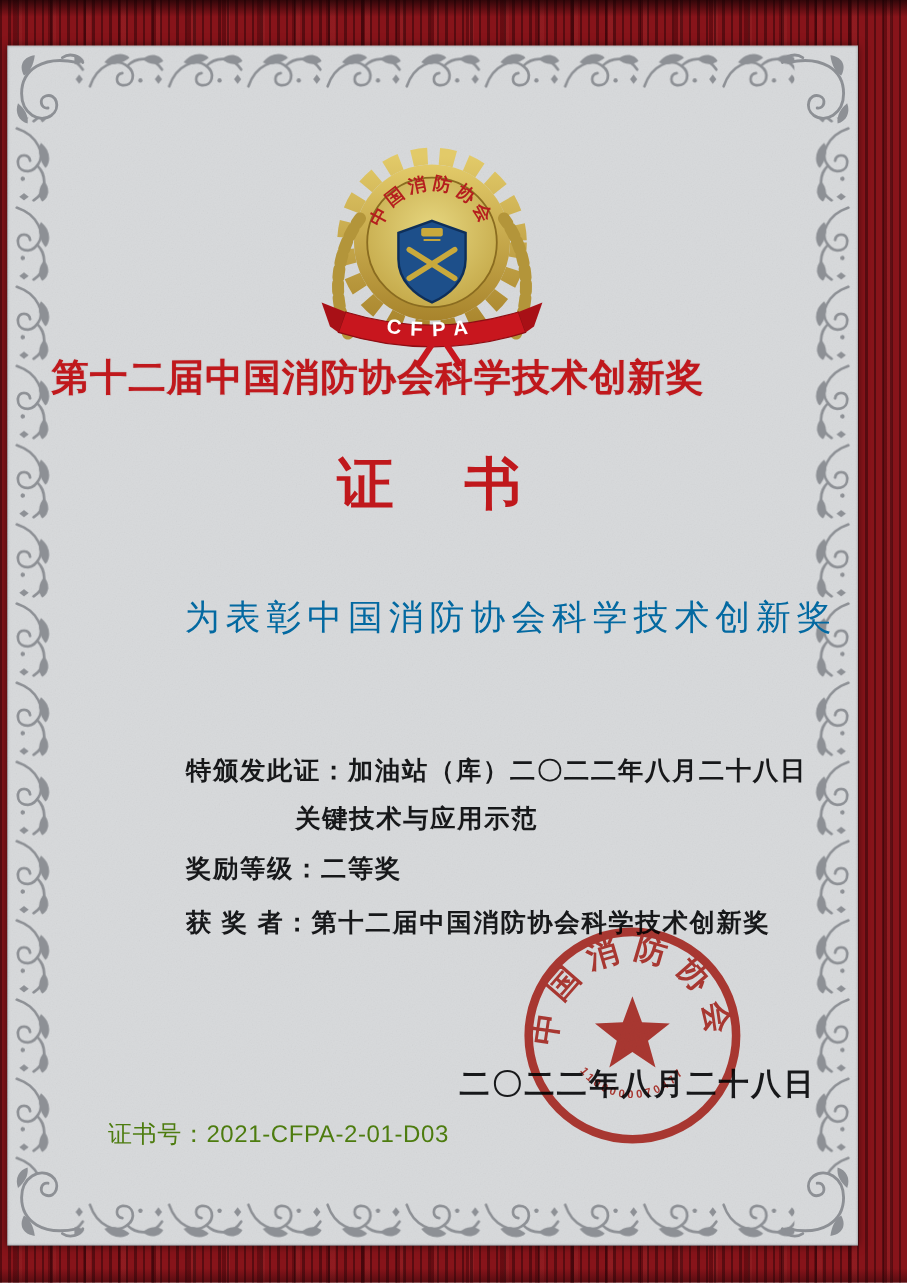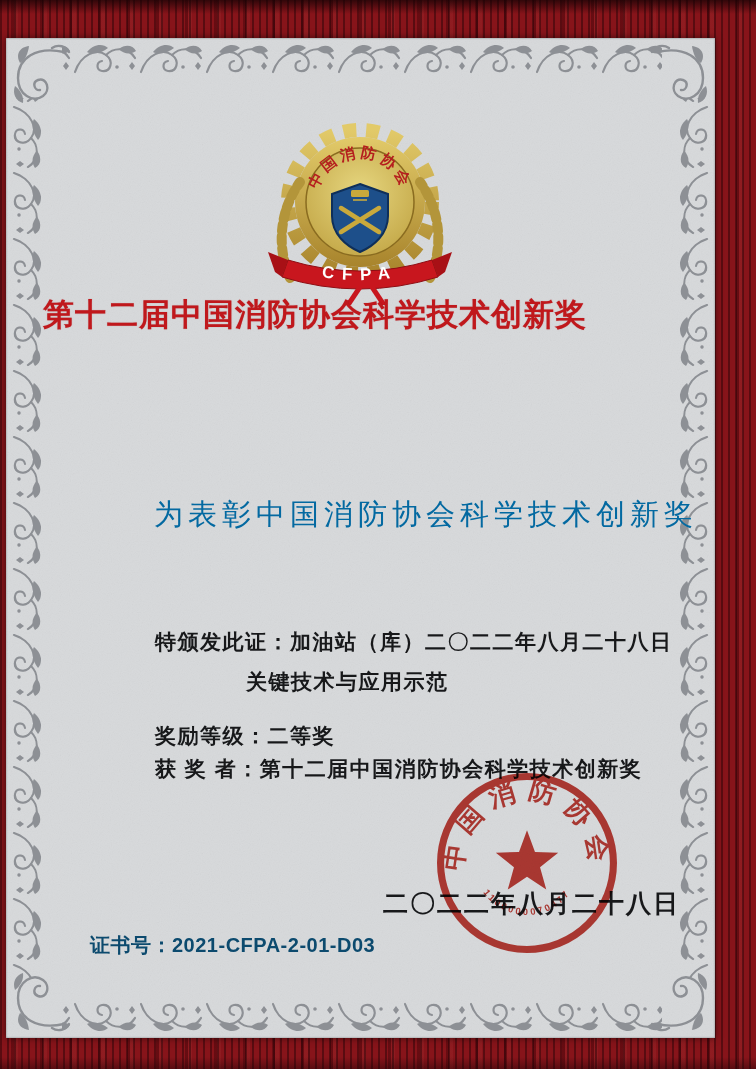--- a/index.html
+++ b/index.html
@@ -27,24 +27,24 @@
   .heading{left:0;top:334px;width:709px;text-align:center;color:#c0181c;
     font-weight:bold;font-size:47px;letter-spacing:6px;}
   .docno{left:398px;top:414px;font-size:20px;font-weight:bold;color:#17181a;letter-spacing:.5px;}
   .body-line{color:#0369a1;font-family:"Liberation Serif","DejaVu Serif",serif;
     font-size:29px;letter-spacing:5px;}
   .b1{left:148px;top:457px;}
   .b2{left:84px;top:510px;}
   .fld{color:#17181a;font-weight:bold;font-size:21px;letter-spacing:1.5px;}
   .f1{left:149px;top:590px;}
   .f2{left:240px;top:630px;}
-  .f3{left:149px;top:672px;margin-top:12px;}
+  .f3{left:149px;top:672px;}
   .f4{left:149px;top:717px;}
   .date{left:377px;top:849px;font-size:25px;font-weight:bold;color:#17181a;letter-spacing:2px;z-index:3;}
-  .certno{left:84px;top:894px;font-size:20px;font-weight:bold;color:#0c4a6e;letter-spacing:.5px;}
+  .certno{left:84px;top:894px;font-size:20px;font-weight:normal;color:#4d7c0f;letter-spacing:.5px;}
   .emblem{left:249px;top:82px;width:210px;height:190px;}
   .seal{left:428px;top:732px;width:186px;height:186px;z-index:4;
         mix-blend-mode:multiply;opacity:.92;}
 </style>
 </head>
 <body>
 
 <div class="frame"></div>
 
 <div class="paper">
@@ -133,20 +133,21 @@
       <path d="M28,140 L8,132 L15,152 L22,157 Z" fill="#a81016"></path>
       <path d="M172,140 L192,132 L185,152 L178,157 Z" fill="#a81016"></path>
       <text font-size="17" font-weight="bold" fill="#ffffff" letter-spacing="8" text-anchor="middle">
         <textPath href="#bannerArc" startOffset="50%">CFPA</textPath>
       </text>
       <path d="M85,185 L97,167 L103,167 L91,185 Z" fill="#c8161e"></path>
       <path d="M121,185 L109,167 L115,167 L127,185 Z" fill="#c8161e"></path>
     </svg>
 
     <div class="abs title">第十二届中国消防协会科学技术创新奖</div>
+    <div class="abs heading">证　书</div>
 
     <div class="abs body-line b1">为表彰中国消防协会科学技术创新奖</div>
 
     <div class="abs fld f1">
       <span>特颁发此证：</span><span>加油站（库）二〇二二年八月二十八日</span>
     </div>
     <div class="abs fld f2">关键技术与应用示范</div>
     <div class="abs fld f3">
       <span>奖励等级：</span><span>二等奖</span>
     </div>

